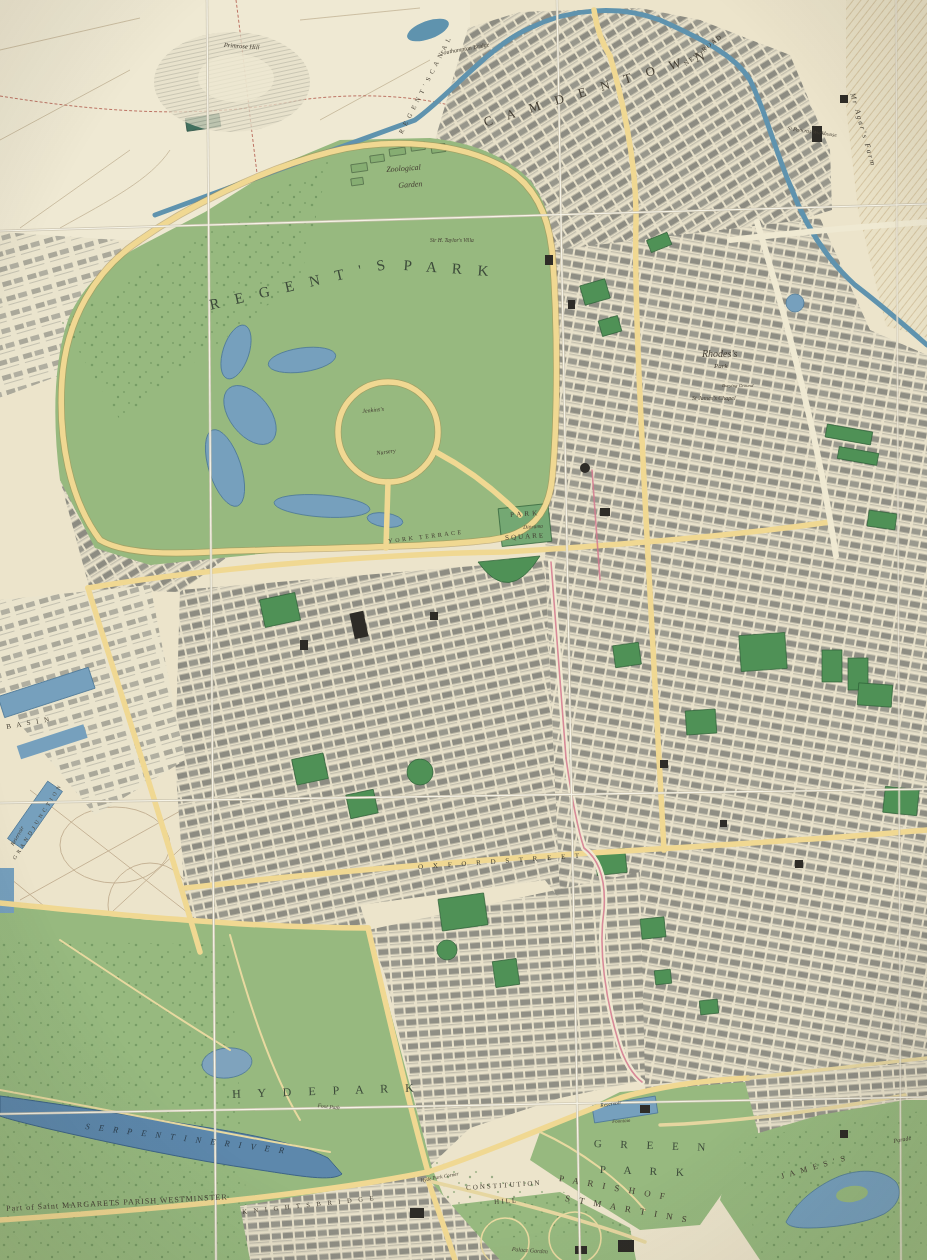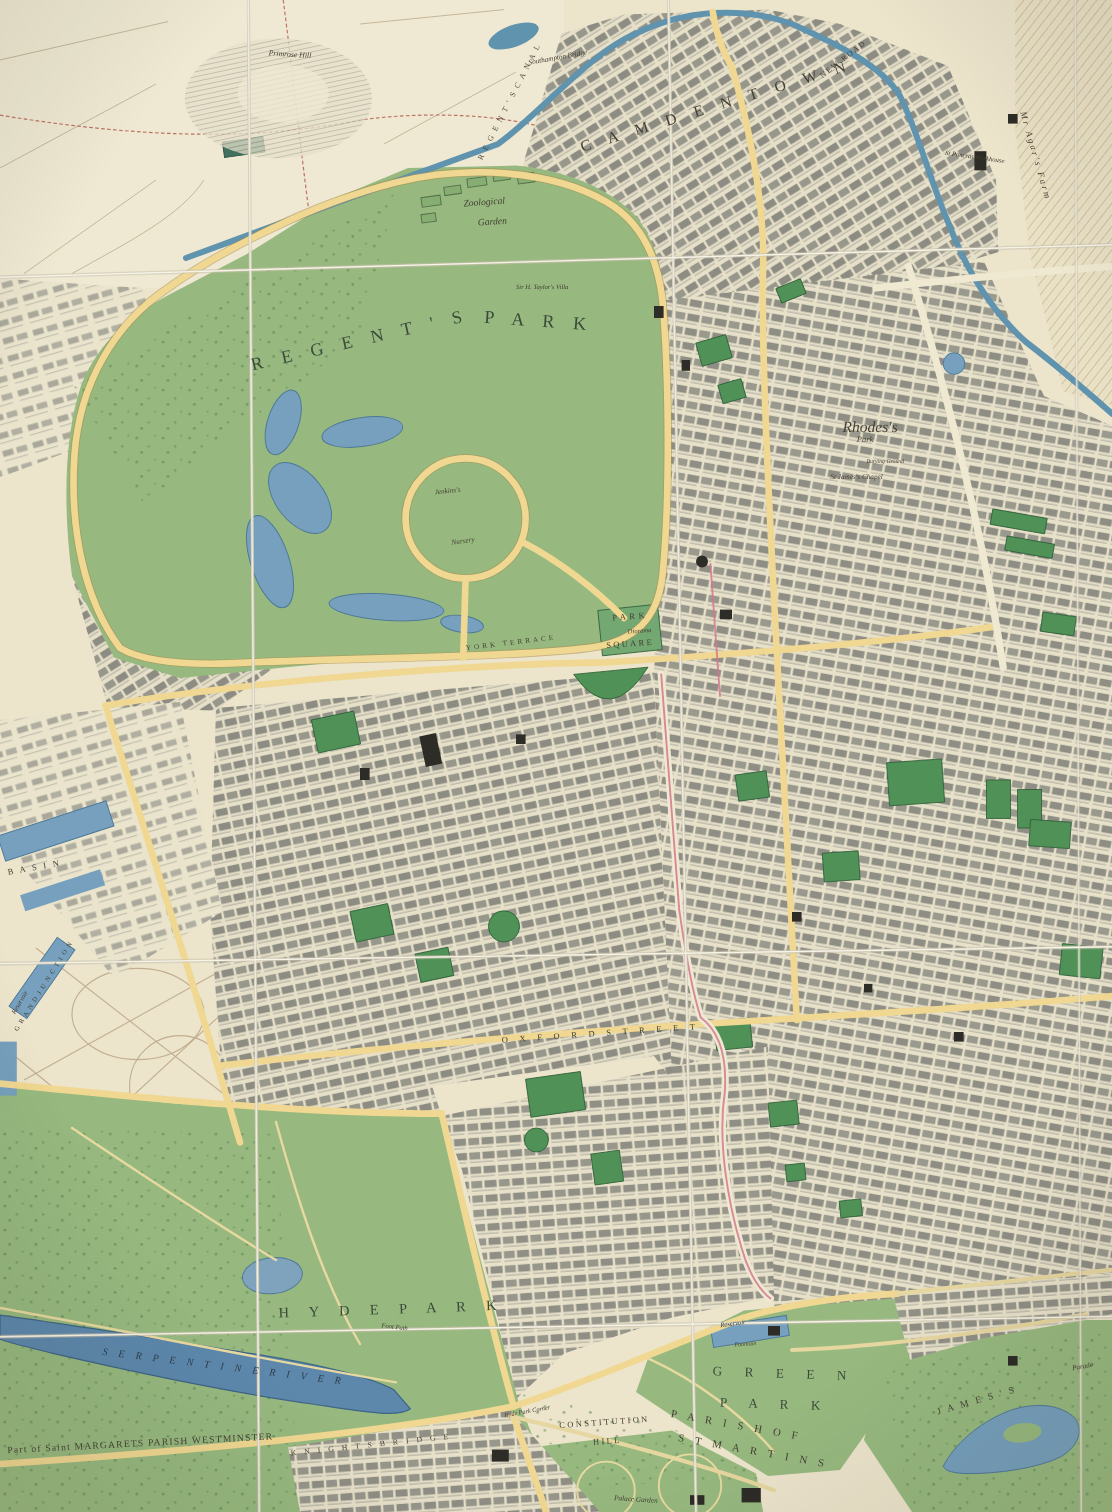--- a/index.html
+++ b/index.html
@@ -296,21 +296,21 @@
       <div class="map-label" style="left: 404px; top: 258px; font-size: 15px; letter-spacing: 6px; transform: rotate(4deg); color: rgb(60, 74, 58);">P A R K</div>
       <div class="map-label it" style="left: 386px; top: 166px; font-size: 8px; letter-spacing: 0px; transform: rotate(-4deg);">Zoological</div>
       <div class="map-label it" style="left: 398px; top: 182px; font-size: 8px; letter-spacing: 0px; transform: rotate(-4deg);">Garden</div>
       <div class="map-label it" style="left: 430px; top: 238px; font-size: 5.5px; letter-spacing: 0px; transform: rotate(0deg);">Sir H. Taylor's Villa</div>
       <div class="map-label it" style="left: 362px; top: 408px; font-size: 6px; letter-spacing: 0px; transform: rotate(-6deg);">Jenkins's</div>
       <div class="map-label it" style="left: 376px; top: 450px; font-size: 6px; letter-spacing: 0px; transform: rotate(-8deg);">Nursery</div>
       <div class="map-label" style="left: 388px; top: 538px; font-size: 6px; letter-spacing: 2.5px; transform: rotate(-7deg);">YORK TERRACE</div>
       <div class="map-label" style="left: 510px; top: 512px; font-size: 7px; letter-spacing: 3px; transform: rotate(-4deg);">PARK</div>
       <div class="map-label it" style="left: 523px; top: 525px; font-size: 5.5px; letter-spacing: 0px; transform: rotate(-4deg);">Diorama</div>
       <div class="map-label" style="left: 505px; top: 535px; font-size: 7px; letter-spacing: 2px; transform: rotate(-4deg);">SQUARE</div>
-      <div class="map-label it" style="left: 702px; top: 349px; font-size: 13px; letter-spacing: 0px; transform: rotate(0deg);">Rhodes's</div>
+      <div class="map-label it" style="left: 702px; top: 349px; font-size: 10px; letter-spacing: 0px; transform: rotate(0deg);">Rhodes's</div>
       <div class="map-label it" style="left: 714px; top: 363px; font-size: 7px; letter-spacing: 0px; transform: rotate(0deg);">Park</div>
       <div class="map-label it" style="left: 692px; top: 395px; font-size: 6px; letter-spacing: 0px; transform: rotate(0deg);">St James's Chapel</div>
       <div class="map-label it" style="left: 722px; top: 384px; font-size: 4.8px; letter-spacing: 0px; transform: rotate(0deg);">Burying Ground</div>
       <div class="map-label" style="left: 6px; top: 724px; font-size: 7px; letter-spacing: 2px; transform: rotate(-10deg);">B A S I N</div>
       <div class="map-label it" style="left: 10px; top: 844px; font-size: 5.5px; letter-spacing: 0px; transform: rotate(-60deg);">Reservoir</div>
       <div class="map-label" style="left: 12px; top: 858px; font-size: 5.5px; letter-spacing: 1px; transform: rotate(-58deg);">G R A N D   J U N C T I O N</div>
       <div class="map-label" style="left: 418px; top: 864px; font-size: 7px; letter-spacing: 4px; transform: rotate(-4deg); color: rgb(59, 59, 51);">O X F O R D   S T R E E T</div>
       <div class="map-label" style="left: 232px; top: 1088px; font-size: 12px; letter-spacing: 7px; transform: rotate(-2deg); color: rgb(60, 74, 58);">H Y D E    P A R K</div>
       <div class="map-label it" style="left: 318px; top: 1103px; font-size: 5.5px; letter-spacing: 0px; transform: rotate(7deg);">Foot Path</div>
       <div class="map-label it" style="left: 86px; top: 1122px; font-size: 8.5px; letter-spacing: 3.5px; transform: rotate(7deg); color: rgb(44, 62, 76);">S E R P E N T I N E   R I V E R</div>

